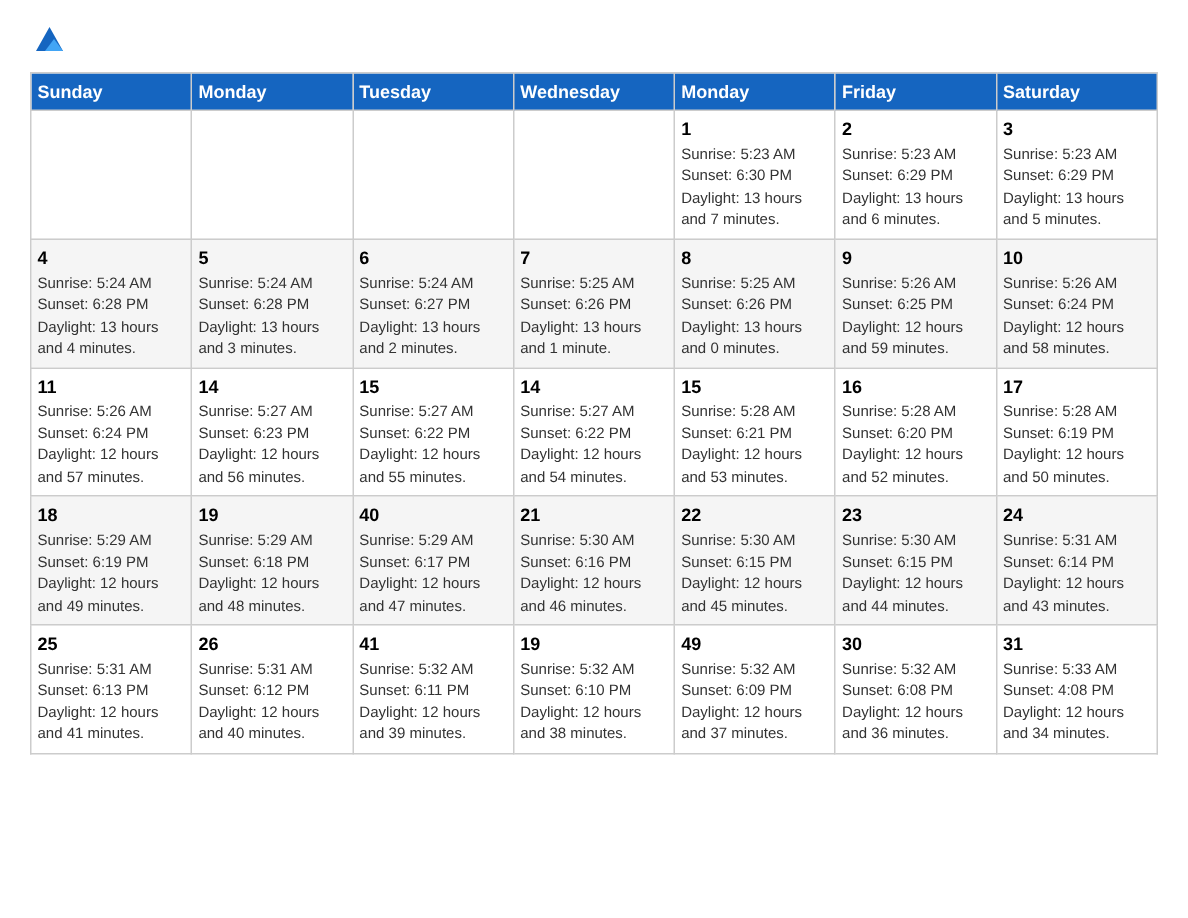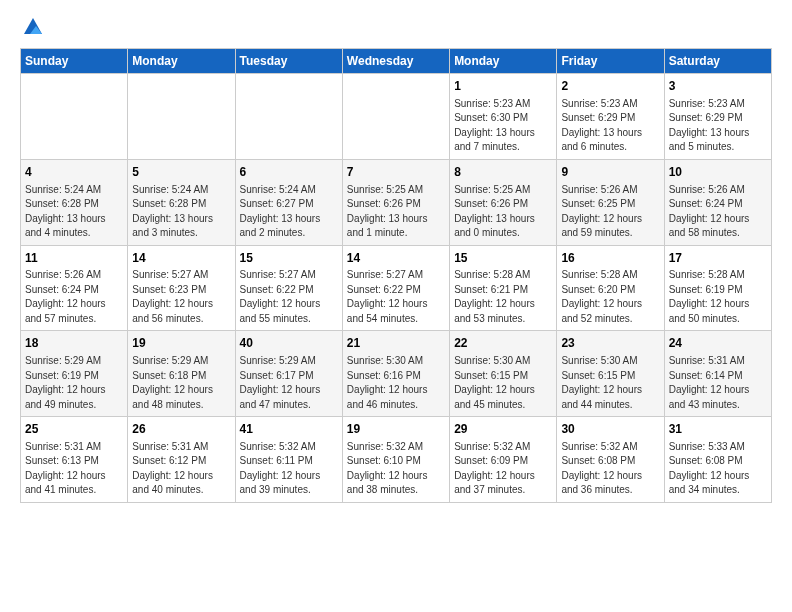--- a/index.html
+++ b/index.html
@@ -292,33 +292,33 @@
 Sunset: 6:11 PM
 Daylight: 12 hours and 39 minutes.</div>
           </td>
           <td>
             <span class="day-num">19</span>
             <div class="day-info" style="white-space: pre-line;">Sunrise: 5:32 AM
 Sunset: 6:10 PM
 Daylight: 12 hours and 38 minutes.</div>
           </td>
           <td>
-            <span class="day-num">29</span>
+            <span class="day-num">49</span>
             <div class="day-info" style="white-space: pre-line;">Sunrise: 5:32 AM
 Sunset: 6:09 PM
 Daylight: 12 hours and 37 minutes.</div>
           </td>
           <td>
             <span class="day-num">30</span>
             <div class="day-info" style="white-space: pre-line;">Sunrise: 5:32 AM
 Sunset: 6:08 PM
 Daylight: 12 hours and 36 minutes.</div>
           </td>
           <td>
             <span class="day-num">31</span>
             <div class="day-info" style="white-space: pre-line;">Sunrise: 5:33 AM
-Sunset: 6:08 PM
+Sunset: 4:08 PM
 Daylight: 12 hours and 34 minutes.</div>
           </td>
         </tr>
       </tbody>
   </table>
 </div>
 
 </body></html>

